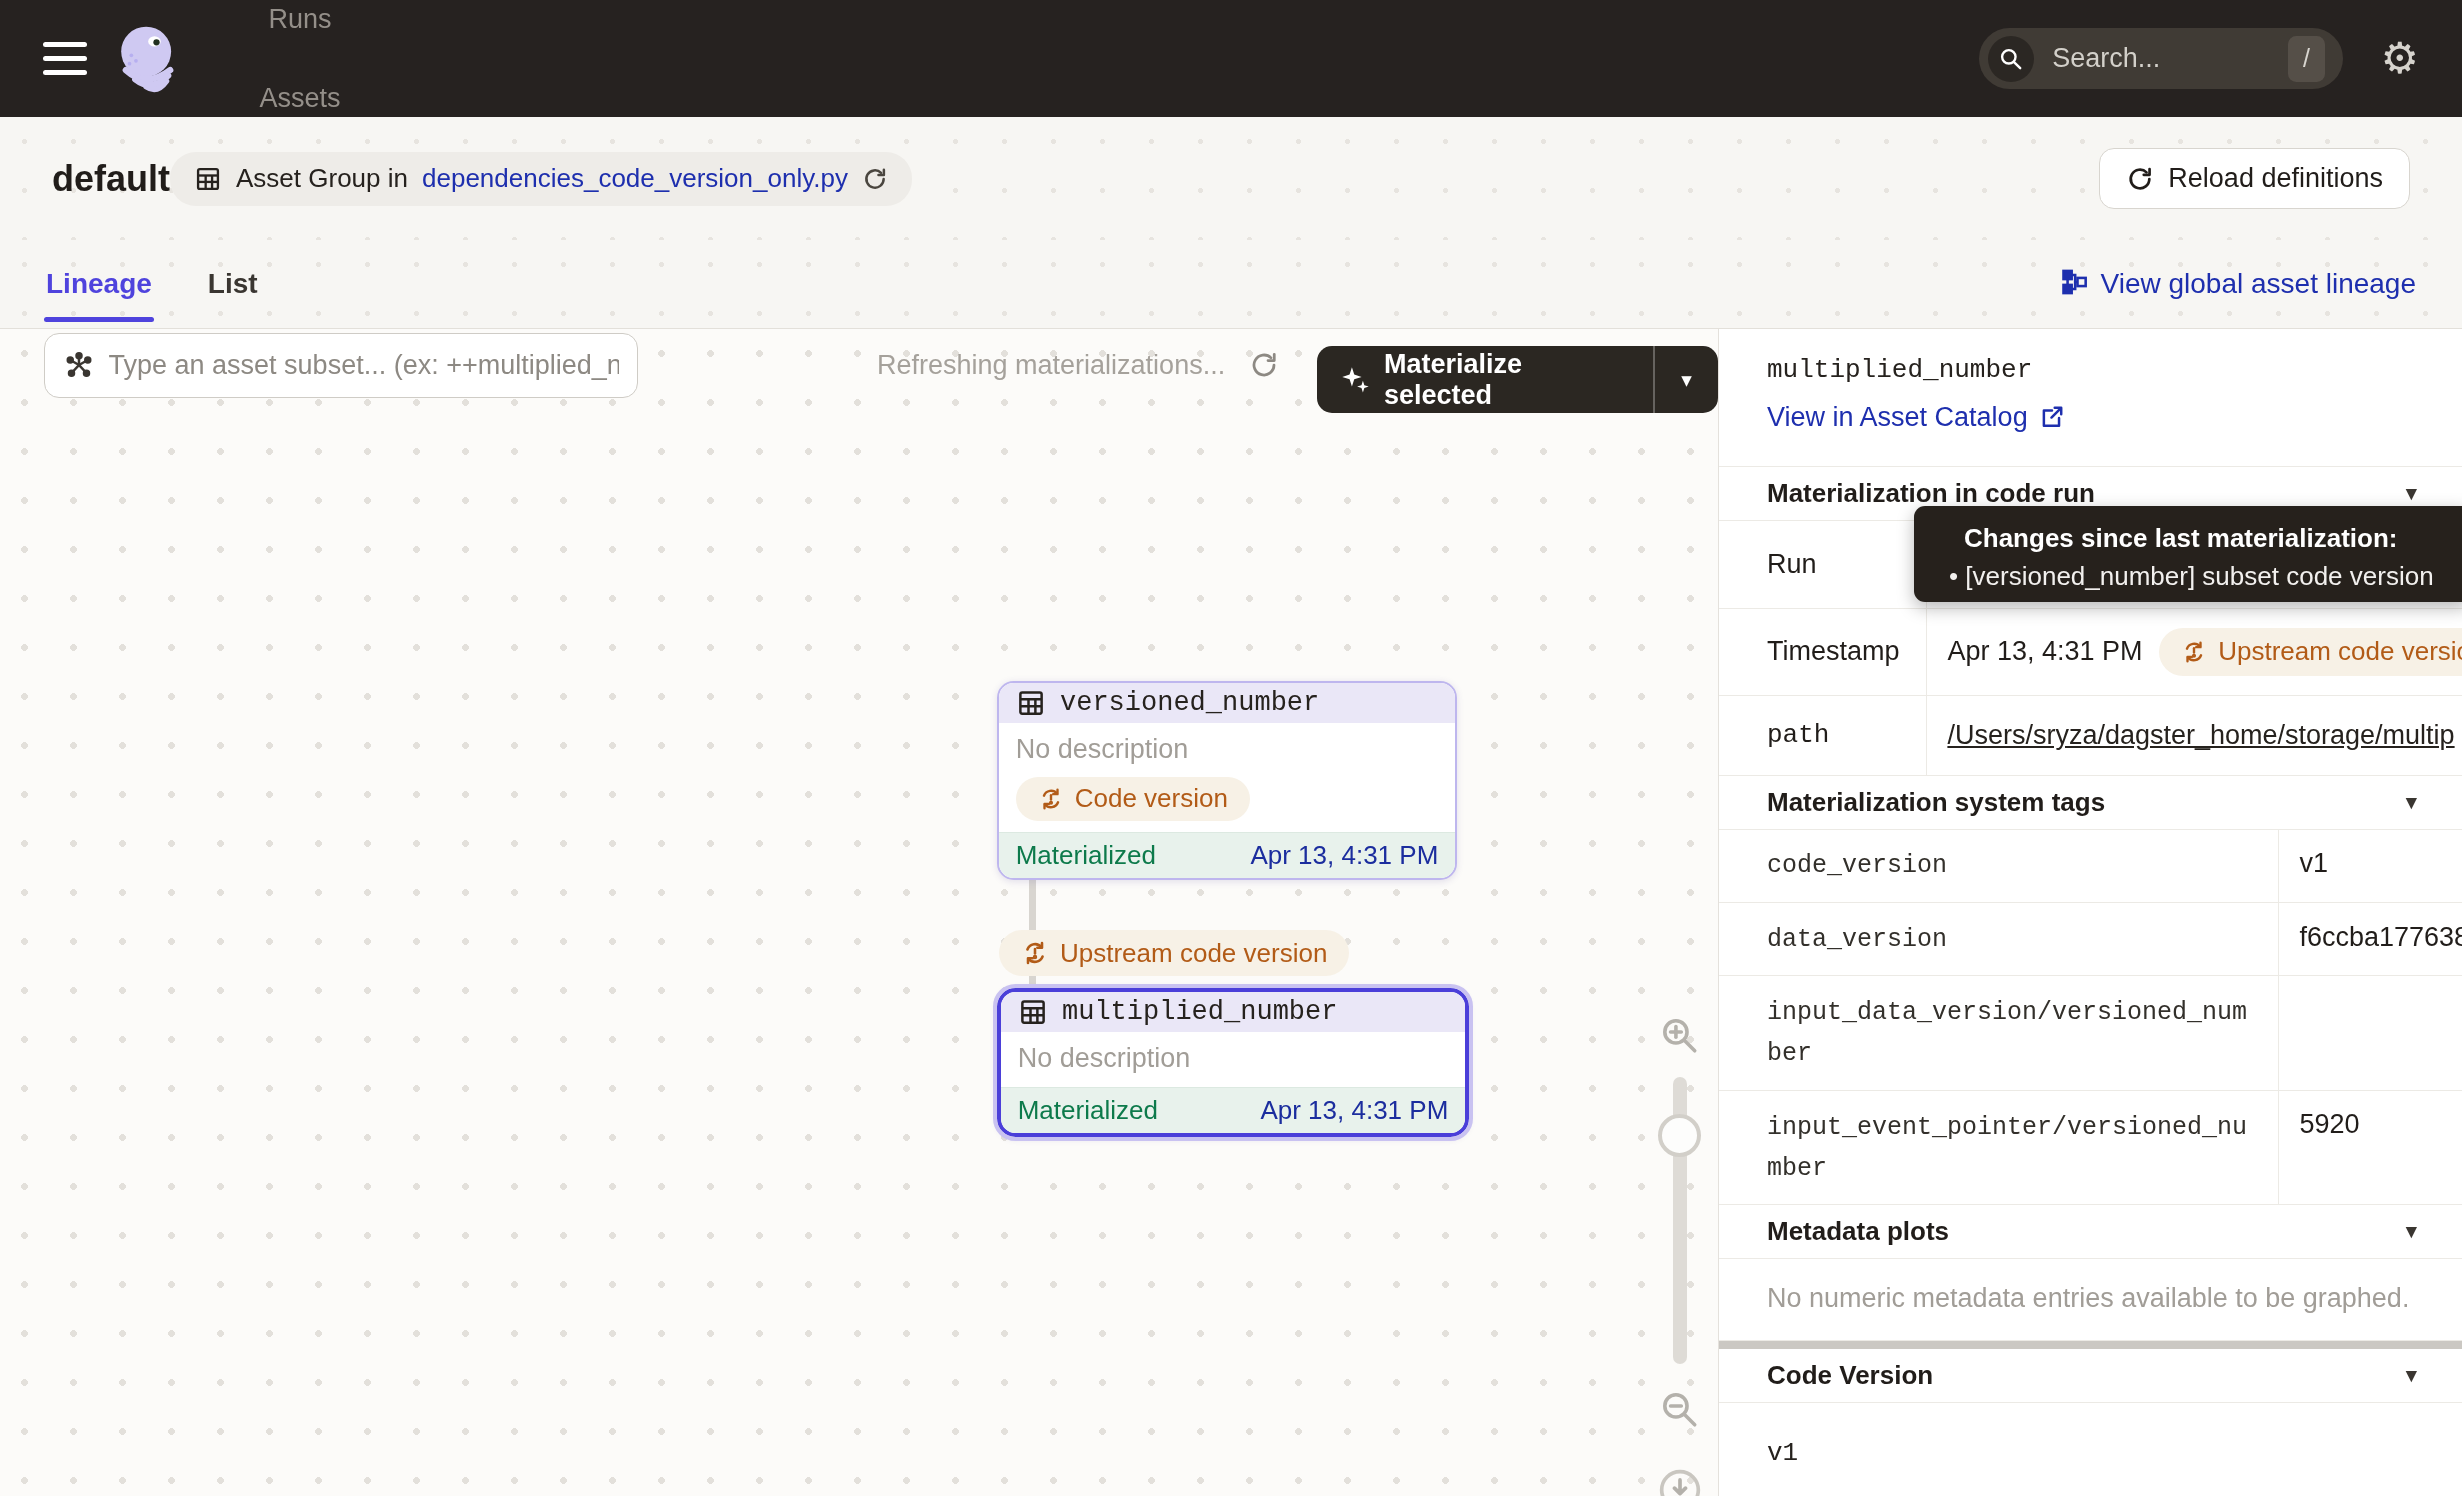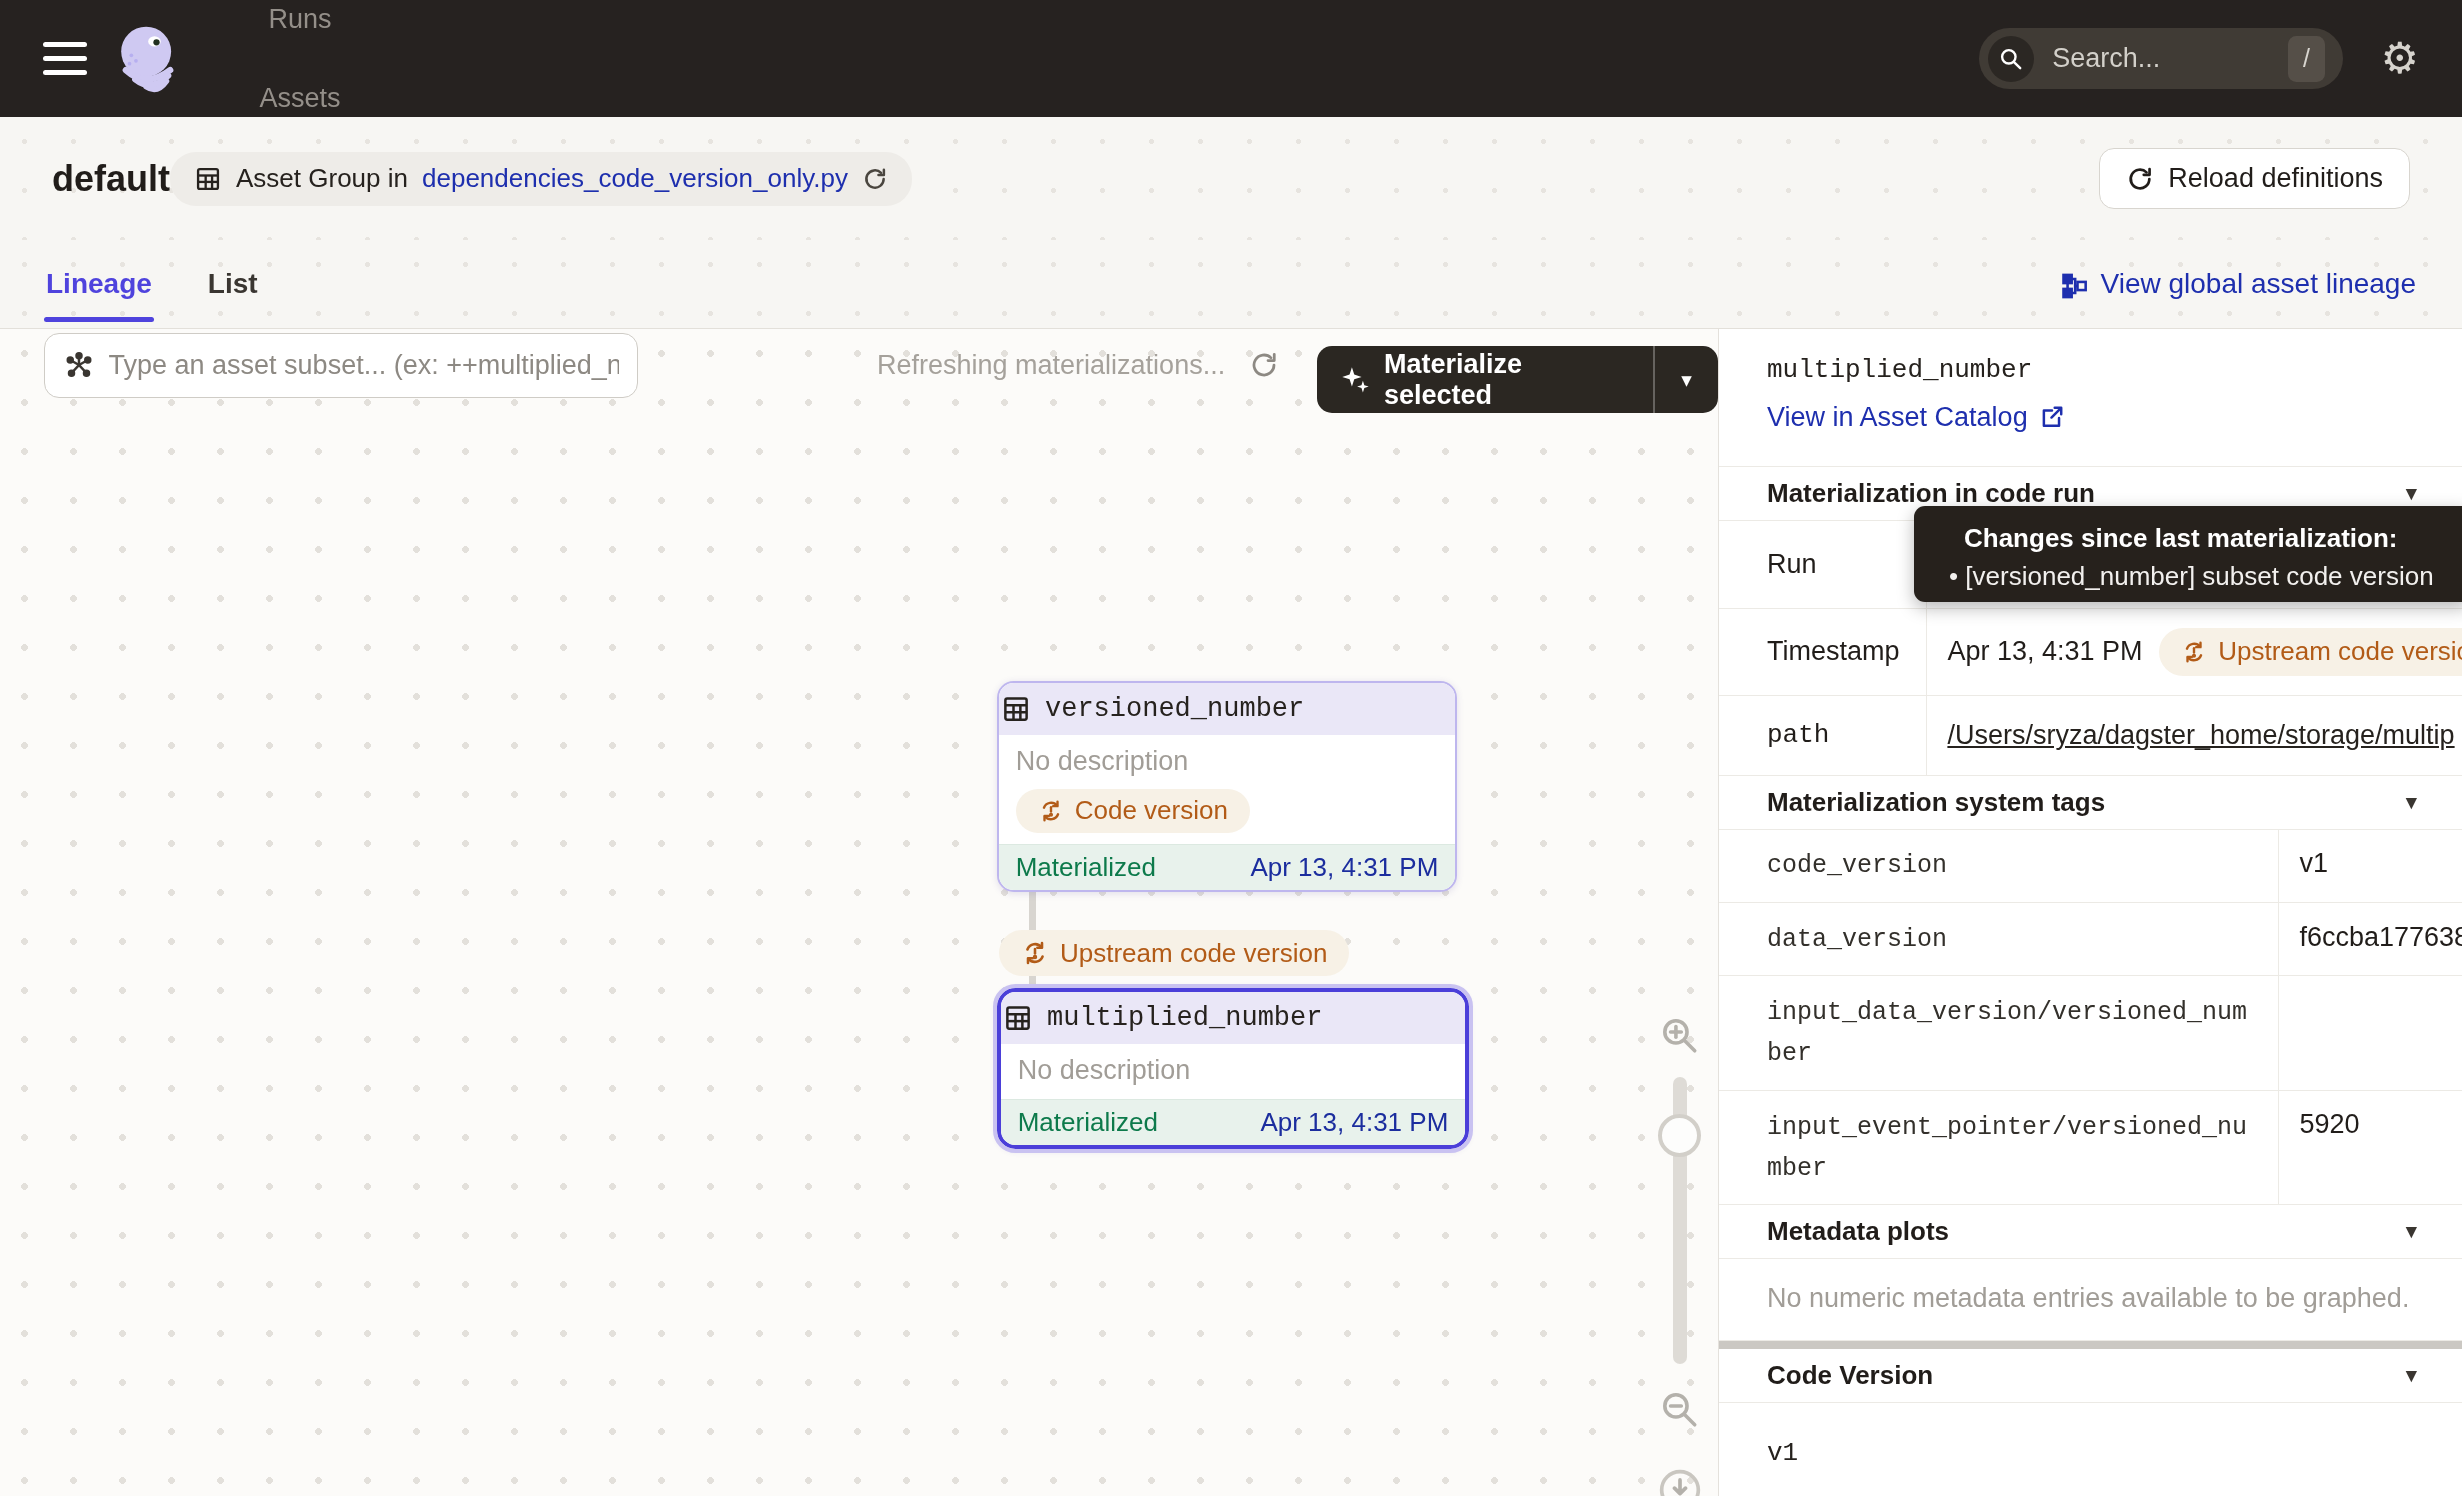--- a/index.html
+++ b/index.html
@@ -29,21 +29,21 @@
   .page-title { font-size:36px; font-weight:700; color:#211d1a; }
   .group-pill { display:inline-flex; align-items:center; gap:14px; background:#eeece8; border-radius:26px; height:54px; padding:0 24px; font-size:26px; color:#26221e; }
   .group-pill a { color:#1e2fae; text-decoration:none; cursor:pointer; }
   .reload { margin-left:auto; height:61px; background:#fff; border:1.9px solid #d8d5cf; border-radius:15px; display:inline-flex; align-items:center; gap:14px; padding:0 26px; font-size:27px; color:#211d1a; cursor:pointer; }
 
   
   .tabsrow { height:89px; background-color:#f7f6f3; border-bottom:1.9px solid #e3e0da; display:flex; align-items:center; padding:0 46px; gap:56px; }
   .tab { position:relative; height:100%; display:flex; align-items:center; font-size:28px; font-weight:600; color:#3a3631; cursor:pointer; text-decoration:none; }
   .tab.active { color:#4f43dd; }
   .tab.active::after { content:""; position:absolute; left:-1.9px; right:-1.9px; bottom:5.6px; height:5.6px; border-radius:2.8px; background:#4f43dd; }
-  .global-link { margin-left:auto; display:inline-flex; align-items:flex-end; gap:13px; color:#1e2fae; font-size:28px; cursor:pointer; text-decoration:none; }
+  .global-link { margin-left:auto; display:inline-flex; align-items:flex-start; gap:13px; color:#1e2fae; font-size:28px; cursor:pointer; text-decoration:none; }
 
   
   .content { display:flex; height:1167px; }
   .graph { position:relative; width:1718px; flex:none; background-color:#fcfbf9;
     background-image:radial-gradient(#e3e0db 3.2px, transparent 3.2px); background-size:49px 49px; overflow:hidden; }
   .sidebar { position:relative; flex:1; background:#fff; border-left:1.9px solid #e4e1dc; overflow:hidden; }
 
   
   .subset-input { position:absolute; left:44px; top:3.7px; width:594px; height:65px; background:#fff; border:1.9px solid #cfccc6; border-radius:15px; display:flex; align-items:center; padding:0 18.5px; gap:15px; }
   .subset-input input { border:none; outline:none; background:transparent; font-size:27px; color:#3a3631; width:100%; font-family:inherit; }
@@ -52,21 +52,21 @@
   .mat-btn { position:absolute; left:1317px; top:17px; height:67px; background:#2b2722; border-radius:15px; display:flex; align-items:center; color:#fff; cursor:pointer; }
   .mat-btn .main { display:flex; align-items:center; gap:14px; padding:0 24px 0 22px; font-size:27px; font-weight:600; }
   .mat-btn .vdiv { width:1.9px; height:100%; background:rgba(255,255,255,.28); }
   .mat-btn .caret { width:65px; height:100%; display:flex; align-items:center; justify-content:center; font-size:21px; }
 
   
   .edge-line { position:absolute; left:1029px; top:541px; width:6.5px; height:118px; background:#d8d5d0; }
   .badge-warn { display:inline-flex; align-items:center; gap:11px; background:#f7f1e6; border-radius:26px; padding:0 22px; height:46px; color:#b25b17; font-size:26px; white-space:nowrap; }
   .edge-badge { position:absolute; left:999px; top:601px; z-index:2; }
   .node { position:absolute; background:#fff; border:2.8px solid #beb6ee; border-radius:16.7px; overflow:hidden; box-shadow:0 1.9px 7.4px rgba(70,60,150,.14); cursor:pointer; }
-  .node-header { height:52px; background:#eae7f7; display:flex; align-items:center; gap:14px; padding:0 2px; font-size:27px; color:#26221e; }
+  .node-header { height:40px; background:#eae7f7; display:flex; align-items:center; gap:14px; padding:0 17px; font-size:27px; color:#26221e; }
   .node-body { padding:9.3px 16.7px 11px; }
   .node-desc { font-size:27px; color:#a19d97; line-height:35px; }
   .node-footer { height:46px; background:#e8f2ec; border-top:0.9px solid #dce9e1; display:flex; align-items:center; justify-content:space-between; padding:0 16.7px; font-size:26px; }
   .node-status { color:#0d7a4b; }
   .node-time { color:#1b2d9e; }
   .node-versioned { left:997px; top:352px; width:460px; }
   .node-versioned .node-body .badge-warn { margin-top:9.3px; height:44px; }
   .node-multiplied { left:997px; top:659px; width:472px; border:4.6px solid #4b3fd9; outline:4.6px solid #c9c2f1; border-radius:18.5px; z-index:3; }
 
   

